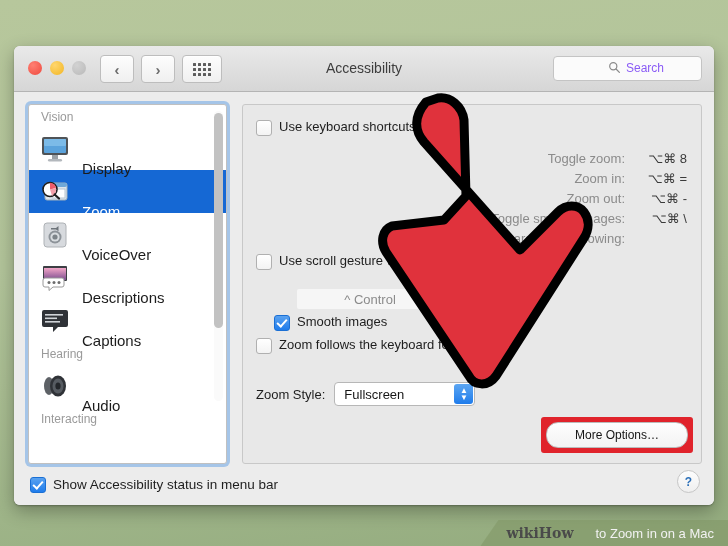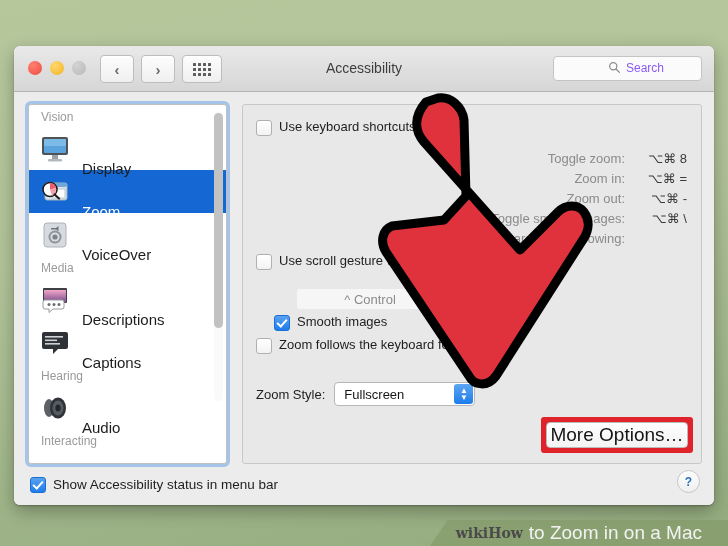--- a/index.html
+++ b/index.html
@@ -196,23 +196,23 @@
     position: absolute; left: 298px; top: 312px;
     border: 3px solid #e0232b;
     border-radius: 3px;
     padding: 2px;
     background: #e0232b;
   }
   .moreopt {
     width: 140px; height: 24px;
     background: linear-gradient(#fefefe, #f3f3f3);
     border: 1px solid #bbb;
-    border-radius: 4px;
+    border-radius: 12px;
     display: flex; align-items: center; justify-content: center;
-    font-size: 19px; color: #151515;
+    font-size: 12px; color: #151515;
   }
 
   .bottomrow {
     position: absolute; left: 16px; top: 384px;
     display: flex; align-items: center;
   }
   .bottomrow .cblabel { font-size: 13.5px; }
 
   .helpbtn {
     position: absolute; right: 14px; top: 378px;
@@ -224,31 +224,31 @@
     font-size: 12px; color: #2b6fb8; font-weight: bold;
   }
 
   
   .arrow { position: absolute; left: 370px; top: 90px; pointer-events: none; }
 
   
   .watermark {
     position: absolute; right: 0; bottom: 0;
     height: 26px;
-    padding: 0 26px 0 26px;
+    padding: 0 14px 0 26px;
     background: rgba(128,150,100,.55);
     display: flex; align-items: center;
     clip-path: polygon(18px 0, 100% 0, 100% 100%, 0 100%);
   }
   .watermark .wm {
     font-family: "DejaVu Serif", serif;
     font-weight: bold; font-size: 14px; color: #4a4a4a;
   }
   .watermark .wm2 {
-    font-size: 19px; color: #f2f2f2; margin-left: 6px;
+    font-size: 13px; color: #f2f2f2; margin-left: 22px;
   }
 </style>
 </head>
 <body>
 
 <div id="root">
 
   <div class="window">
 
     <div class="titlebar">
@@ -334,21 +334,20 @@
               <rect x="5" y="3" width="22" height="24" rx="3" fill="#d7dade" stroke="#aeb2b6"></rect>
               <circle cx="16" cy="17" r="6.5" fill="#8d9399"></circle>
               <circle cx="16" cy="17" r="4.6" fill="#d9dde0"></circle>
               <circle cx="16" cy="17" r="2.6" fill="#7d8489"></circle>
               <path d="M12 8 h5 l2.5-2 v5.2 L17 9.5 h-5z" fill="#6e757b"></path>
             </svg>
           </span>
           <span class="lbl">VoiceOver</span>
         </div>
 
-        <div class="grouphdr">Media</div>
 
         <div class="srow">
           <span class="sicon">
             <svg viewBox="0 0 32 30" width="32" height="30">
               <rect x="4" y="3" width="24" height="15" rx="1" fill="#3c3f44"></rect>
               <rect x="5" y="5" width="22" height="12" fill="url(#gpink)"></rect>
               <defs>
                   <linearGradient id="gpink" x1="0" y1="0" x2="0" y2="1">
                 <stop offset="0" stop-color="#f2a6c8"></stop>
                     <stop offset="1" stop-color="#7b4c8e"></stop>

